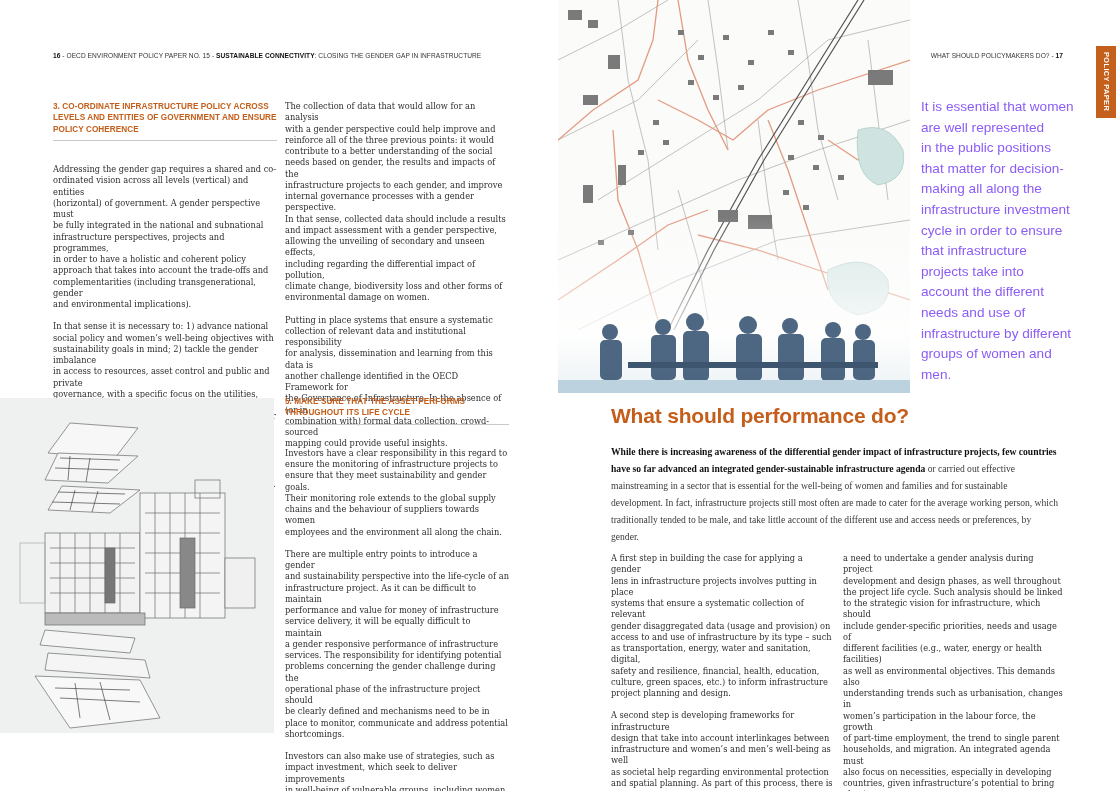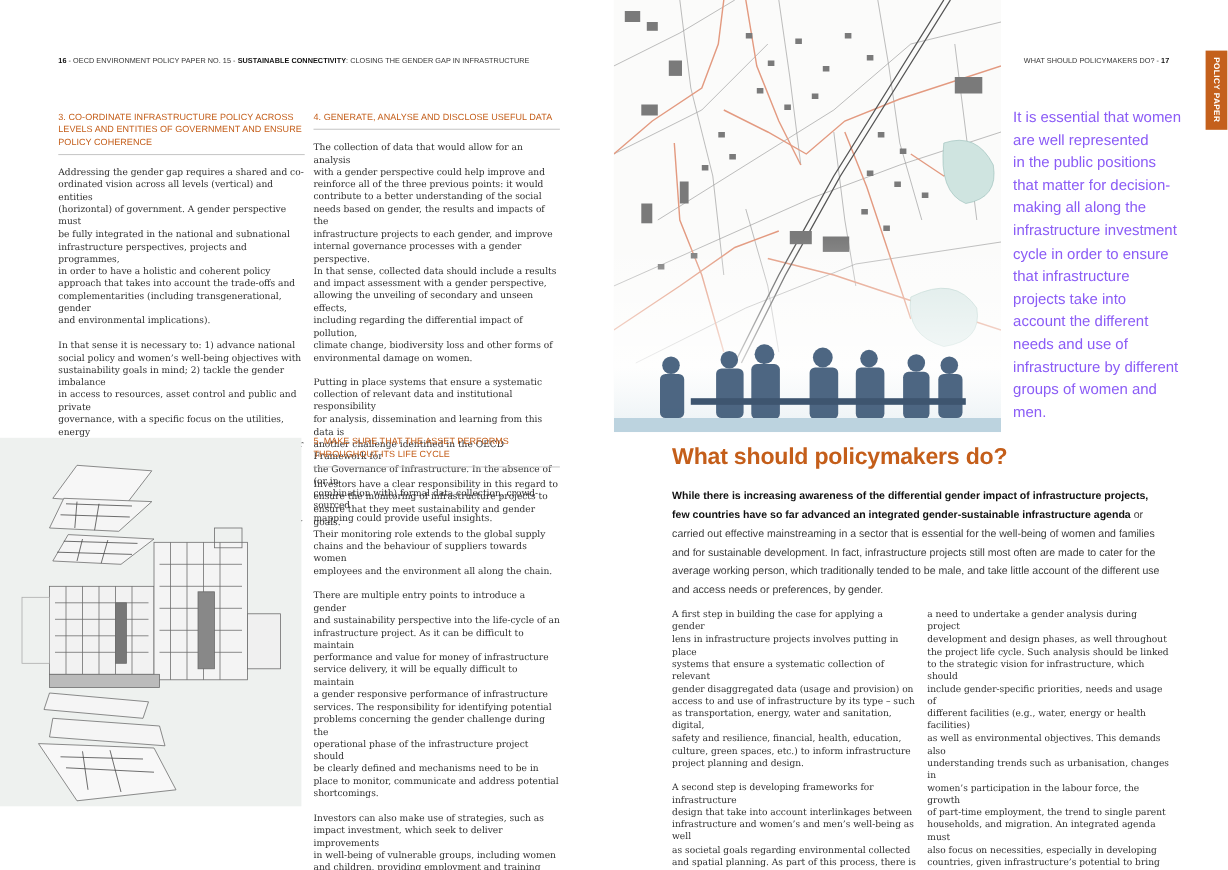--- a/index.html
+++ b/index.html
@@ -15,23 +15,23 @@
     font-family: "Liberation Sans", sans-serif; font-size: 6.6px; letter-spacing: 0.05px;
     color: #333; text-transform: uppercase; white-space: nowrap;
   }
   .running-head b { font-weight: bold; color: #111; }
   .rh-left { left: 53px; }
   .rh-right { right: 53px; }
 
   .col { position: absolute; font-size: 8.25px; line-height: 11.25px; color: #2e2e2e; }
   .col p { margin-bottom: 11px; white-space: pre-line; }
   .sec-head {
-    font-family: "Liberation Sans", sans-serif; font-weight: normal; font-size: 8.2px; line-height: 11.4px;
+    font-family: "Liberation Sans", sans-serif; font-weight: bold; font-size: 8.2px; line-height: 11.4px;
     color: #c45e1a; text-transform: uppercase; padding-bottom: 5px;
-    border-bottom: 1.5px solid #c9c9c9; margin-bottom: 10px; letter-spacing: 0.05px;
+    border-bottom: 1.5px solid #c9c9c9; margin-bottom: 23px; letter-spacing: 0.05px;
   }
 
   .col-1 { left: 53px; top: 101px; width: 224px; }
   .col-2 { left: 285px; top: 101px; width: 224px; }
   .col-2b { left: 285px; top: 396px; width: 224px; }
 
   
   .building-img {
     position: absolute; left: 0; top: 398px; width: 274px; height: 335px;
     background: #eef1ef; overflow: hidden;
@@ -59,21 +59,21 @@
   }
 
   .main-title {
     position: absolute; left: 611px; top: 404px;
     font-family: "Liberation Sans", sans-serif; font-weight: bold; font-size: 21px;
     color: #c45e1a; white-space: nowrap; letter-spacing: -0.2px;
   }
 
   .lead {
     position: absolute; left: 611px; top: 443px; width: 450px;
-    font-family: Liberation Sans, sans-serif; font-size: 9.6px; line-height: 17px; color: #3a3a3a;
+    font-family: Liberation Serif, serif; font-size: 9.6px; line-height: 17px; color: #3a3a3a;
   }
   .lead b { font-weight: bold; color: #111; }
 
   .col-r1 { left: 611px; top: 553px; width: 222px; }
   .col-r2 { left: 843px; top: 553px; width: 222px; }
 </style>
 </head>
 <body>
 
 <div class="page page-left">
@@ -95,21 +95,20 @@
 sustainability goals in mind; 2) tackle the gender imbalance
 in access to resources, asset control and public and private
 governance, with a specific focus on the utilities, energy
 and transportation sector and; 3) address the gender and
 sustainability impact of transboundary policies (trade,
 investment, water management, migration, etc.), cross-
 border corporate activity and other spill-over effects.</p>
   </div>
 
   <div class="col col-2">
-    <div class="sec-head">4. GENERATE, ANALYSE AND DISCLOSE USEFUL DATA</div>
     <p>The collection of data that would allow for an analysis
 with a gender perspective could help improve and
 reinforce all of the three previous points: it would
 contribute to a better understanding of the social
 needs based on gender, the results and impacts of the
 infrastructure projects to each gender, and improve
 internal governance processes with a gender perspective.
 In that sense, collected data should include a results
 and impact assessment with a gender perspective,
 allowing the unveiling of secondary and unseen effects,
@@ -300,38 +299,38 @@
 infrastructure investment
 cycle in order to ensure
 that infrastructure
 projects take into
 account the different
 needs and use of
 infrastructure by different
 groups of women and
 men.</div>
 
-<h1 class="main-title">What should policymakers do?</h1>
+<h1 class="main-title">What should performance do?</h1>
 
 <div class="lead"><b>While there is increasing awareness of the differential gender impact of infrastructure projects, few countries have so far advanced an integrated gender-sustainable infrastructure agenda</b><span> or carried out effective mainstreaming in a sector that is essential for the well-being of women and families and for sustainable development. In fact, infrastructure projects still most often are made to cater for the average working person, which traditionally tended to be male, and take little account of the different use and access needs or preferences, by gender.</span></div>
 
 <div class="col col-r1">
   <p>A first step in building the case for applying a gender
 lens in infrastructure projects involves putting in place
 systems that ensure a systematic collection of relevant
 gender disaggregated data (usage and provision) on
 access to and use of infrastructure by its type – such
 as transportation, energy, water and sanitation, digital,
 safety and resilience, financial, health, education,
 culture, green spaces, etc.) to inform infrastructure
 project planning and design.</p>
   <p>A second step is developing frameworks for infrastructure
 design that take into account interlinkages between
 infrastructure and women’s and men’s well-being as well
-as societal goals regarding environmental collected
+as societal help regarding environmental protection
 and spatial planning. As part of this process, there is</p>
 </div>
 
 <div class="col col-r2">
   <p>a need to undertake a gender analysis during project
 development and design phases, as well throughout
 the project life cycle. Such analysis should be linked
 to the strategic vision for infrastructure, which should
 include gender-specific priorities, needs and usage of
 different facilities (e.g., water, energy or health facilities)

